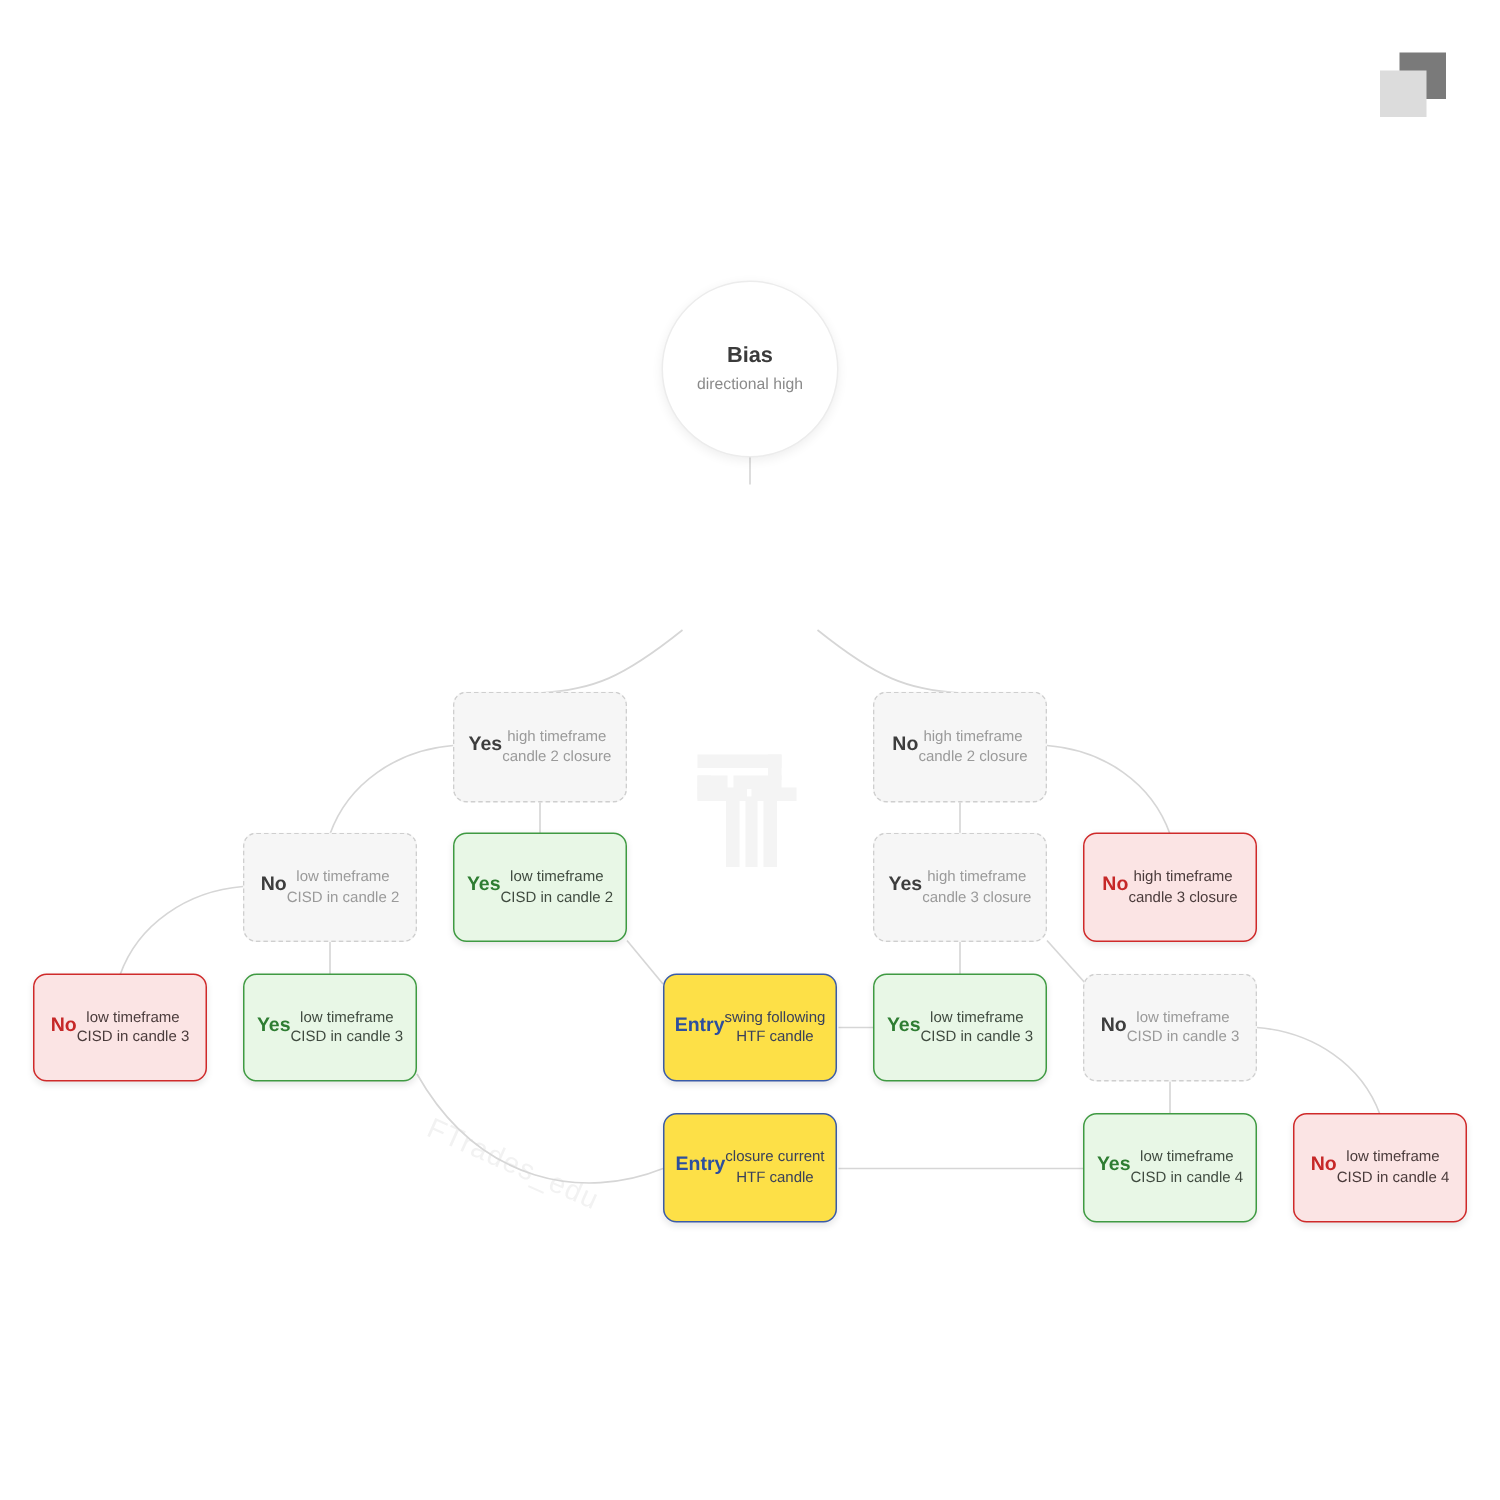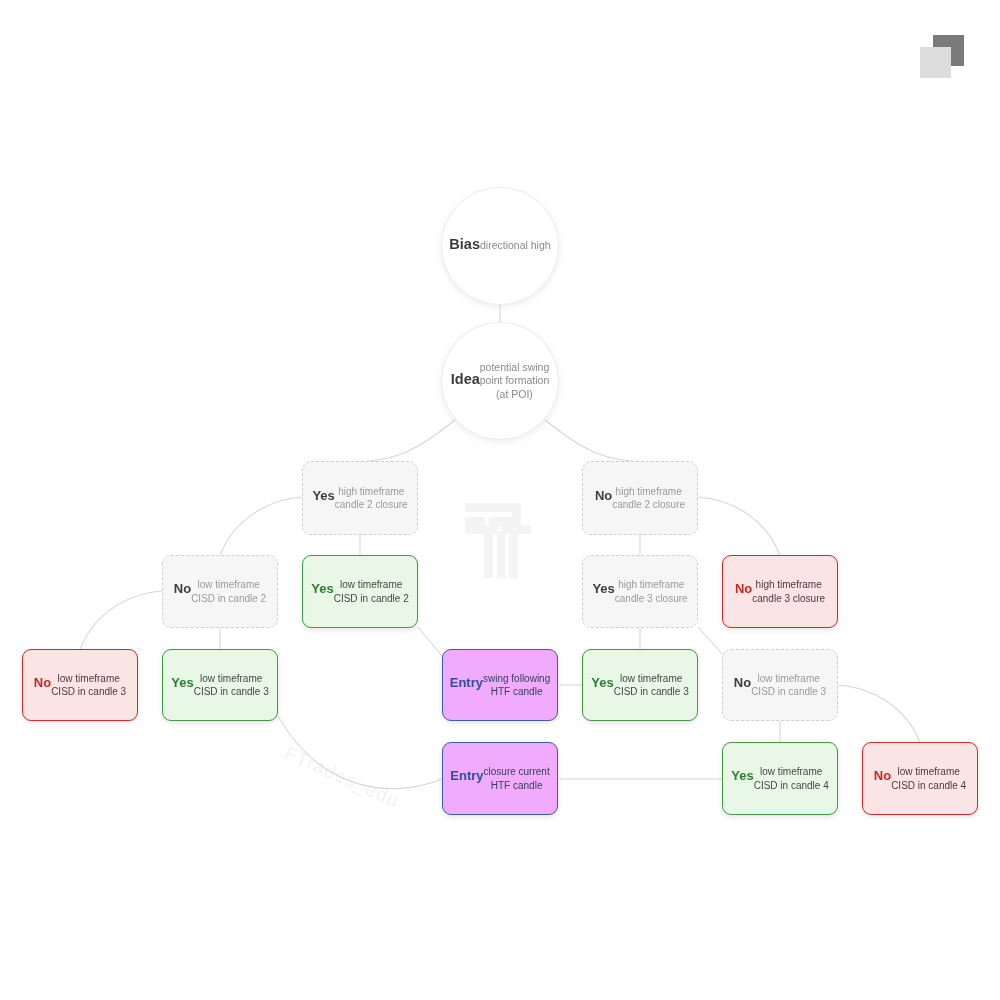--- a/index.html
+++ b/index.html
@@ -60,21 +60,21 @@
   }
 
   
   .circle-node {
     position: absolute;
     border-radius: 50%;
     background: #ffffff;
     border: 1px solid #ececec;
     box-shadow: 0 2px 7px rgba(0,0,0,0.07);
     display: flex;
-    flex-direction: row;
+    flex-direction: column;
     align-items: center;
     justify-content: center;
     text-align: center;
     box-sizing: border-box;
   }
   .circle-node .c-title {
     font-size: 14.5px;
     font-weight: bold;
     color: #3b3b3b;
     margin-bottom: 5px;
@@ -128,21 +128,21 @@
   .node.red {
     background: #fbe4e4;
     border: 1.6px solid #cf2a2a;
     box-shadow: 0 2px 5px rgba(0,0,0,0.10);
   }
   .node.red .n-title { color: #c62828; }
   .node.red .n-sub   { color: #4a3b3b; }
 
   
   .node.blue {
-    background: #f0abfc;
+    background: #fde047;
     border: 1.6px solid #3a5ba8;
     box-shadow: 0 2px 5px rgba(0,0,0,0.10);
   }
   .node.blue .n-title { color: #2d4f9e; }
   .node.blue .n-sub   { color: #39405a; }
 
   
   #corner-icon {
     position: absolute;
     left: 920px;
@@ -224,28 +224,20 @@
     <path d="M 278 716 C 320 790 390 800 442 779"></path>
 
     <line x1="559" y1="779" x2="722" y2="779"></line>
   </svg>
 
   <div class="circle-node" style="left:441px; top:187px; width:118px; height:118px;">
     <div class="c-title">Bias</div>
     <div class="c-sub">directional high</div>
   </div>
 
-  <div class="circle-node" style="left:441px; top:322px; width:118px; height:118px;">
-    <div class="c-title">Idea</div>
-    <div class="c-sub">
-      <div>potential swing</div>
-      <div>point formation</div>
-      <div>(at POI)</div>
-    </div>
-  </div>
 
   <div class="node neutral" style="left:302px; top:461px; width:116px; height:74px;">
     <div class="n-title">Yes</div>
     <div class="n-sub">
       <div>high timeframe</div>
       <div>candle 2 closure</div>
     </div>
   </div>
 
   <div class="node neutral" style="left:582px; top:461px; width:116px; height:74px;">

